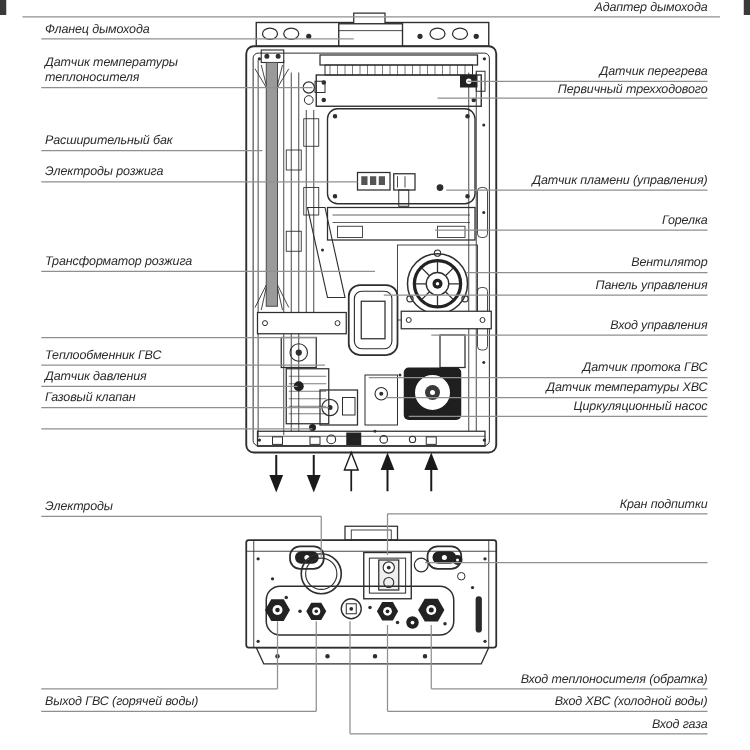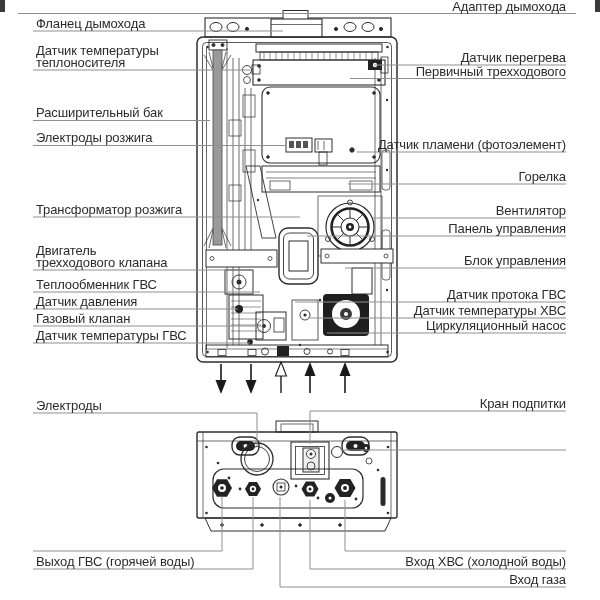--- a/index.html
+++ b/index.html
@@ -2,21 +2,21 @@
 <html><head>
 <meta charset="utf-8">
 <style>
   html,body { margin:0; padding:0; background:#fff; }
   #page {
     position:relative; width:600px; height:600px; background:#ffffff;
     overflow:hidden; font-family:"Liberation Sans", sans-serif;
   }
   svg { position:absolute; left:0; top:0; }
   .lbl {
-    position:absolute; font-size:13px; line-height:12px;
+    position:absolute; font-style:italic; font-size:10px; line-height:12px;
     color:#2b2b2b; white-space:pre-line; letter-spacing:-0.1px;
   }
   .lbl.rt { text-align:right; right:34px; }
   .lbl.lf { left:36px; }
 </style>
 </head>
 <body>
 
 <div id="page">
 
@@ -378,37 +378,35 @@
         <line x1="280" y1="587" x2="280" y2="497"></line>
   </g>
 </svg>
 
   <div class="lbl lf" style="top:18px">Фланец дымохода</div>
   <div class="lbl lf" style="top:45px">Датчик температуры
 теплоносителя</div>
   <div class="lbl lf" style="top:107px">Расширительный бак</div>
   <div class="lbl lf" style="top:132px">Электроды розжига</div>
   <div class="lbl lf" style="top:204px">Трансформатор розжига</div>
-  <div class="lbl lf" style="top:245px">Двигатель
-трехходового клапана</div>
   <div class="lbl lf" style="top:279px">Теплообменник ГВС</div>
   <div class="lbl lf" style="top:296px">Датчик давления</div>
   <div class="lbl lf" style="top:313px">Газовый клапан</div>
-  <div class="lbl lf" style="top:330px">Датчик температуры ГВС</div>
   <div class="lbl lf" style="top:400px">Электроды</div>
   <div class="lbl lf" style="top:556px">Выход ГВС (горячей воды)</div>
 
   <div class="lbl rt" style="top:1px">Адаптер дымохода</div>
   <div class="lbl rt" style="top:52px">Датчик перегрева</div>
   <div class="lbl rt" style="top:66px">Первичный трехходового</div>
-  <div class="lbl rt" style="top:139px">Датчик пламени (фотоэлемент)</div>
+  <div class="lbl rt" style="top:139px">Датчик пламени (управления)</div>
   <div class="lbl rt" style="top:171px">Горелка</div>
   <div class="lbl rt" style="top:205px">Вентилятор</div>
   <div class="lbl rt" style="top:223px">Панель управления</div>
-  <div class="lbl rt" style="top:255px">Блок управления</div>
+  <div class="lbl rt" style="top:255px">Вход управления</div>
   <div class="lbl rt" style="top:289px">Датчик протока ГВС</div>
   <div class="lbl rt" style="top:305px">Датчик температуры ХВС</div>
   <div class="lbl rt" style="top:320px">Циркуляционный насос</div>
   <div class="lbl rt" style="top:398px">Кран подпитки</div>
+  <div class="lbl rt" style="top:538px">Вход теплоносителя (обратка)</div>
   <div class="lbl rt" style="top:556px">Вход ХВС (холодной воды)</div>
   <div class="lbl rt" style="top:574px">Вход газа</div>
 
 </div>
 
 </body></html>

